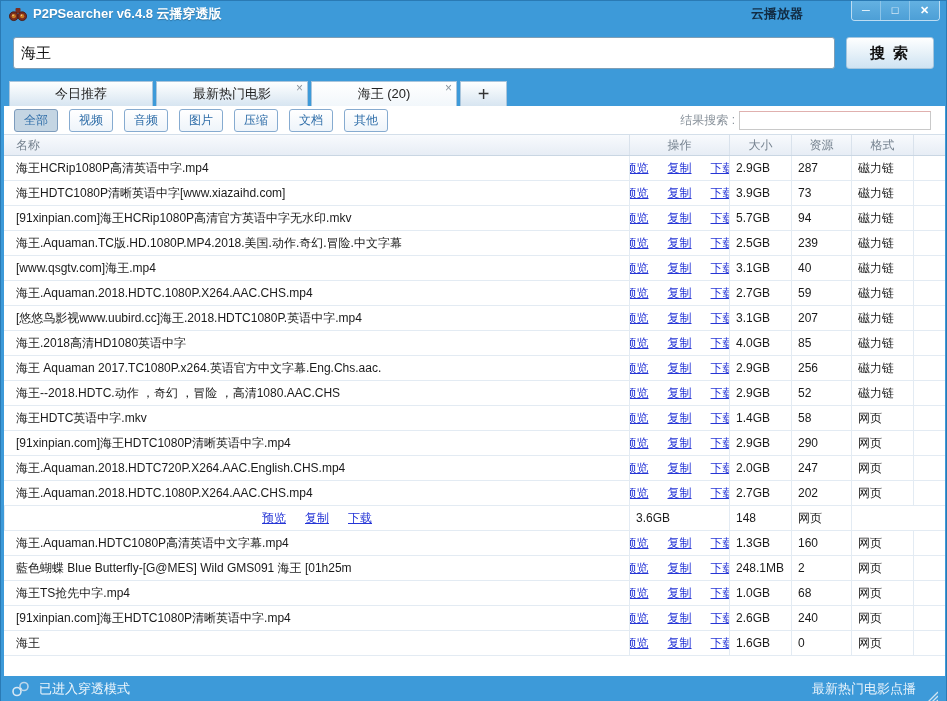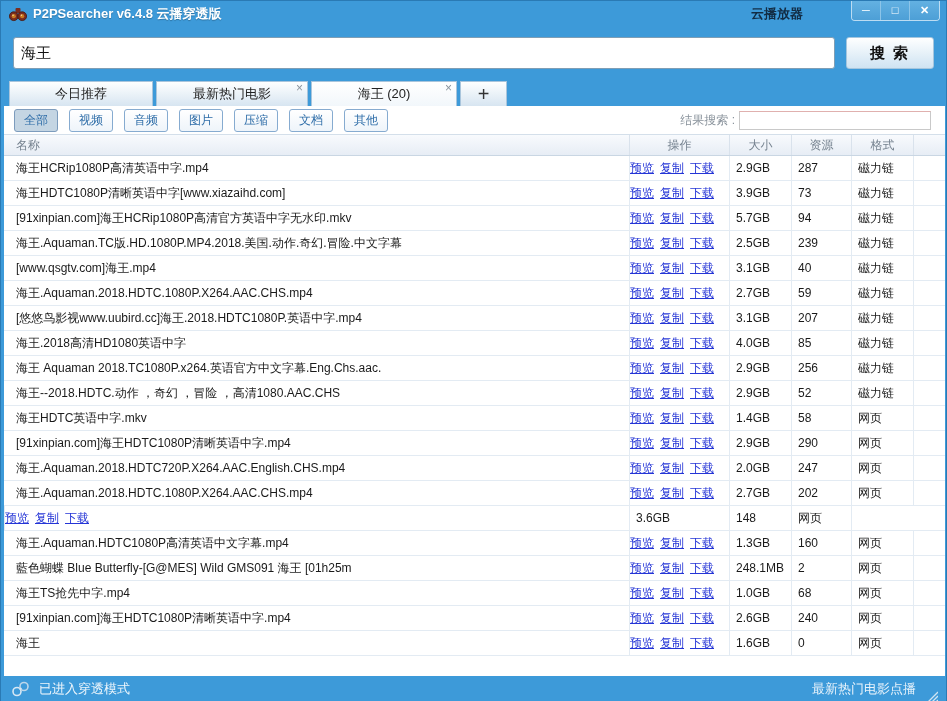--- a/index.html
+++ b/index.html
@@ -45,21 +45,21 @@
 
   
   .grid-cols { display:grid; grid-template-columns:625px 100px 62px 60px 62px 1fr; }
   .thead { height:22px; background:linear-gradient(#f8fafd,#e7edf5); border-top:1px solid #d4dfea; border-bottom:1px solid #c9d6e3; flex:0 0 auto; }
   .th { font-size:12px; color:#75828f; display:flex; align-items:center; justify-content:center; border-left:1px solid #d9e2ec; cursor:pointer; }
   .th.name { justify-content:flex-start; padding-left:12px; border-left:none; }
   .rows { flex:0 0 auto; }
   .tr { height:25px; border-bottom:1px solid #e3ebf3; cursor:default; }
   .td { font-size:12px; color:#1a1a1a; display:flex; align-items:center; overflow:hidden; white-space:nowrap; border-left:1px solid #e3ebf3; }
   .td.name { padding-left:12px; border-left:none; }
-  .td.ops { gap:6px; }
+  .td.ops { justify-content:center; gap:19px; }
   .td.ops a { color:#2535d6; text-decoration:underline; cursor:pointer; }
   .td.size,.td.res,.td.fmt { padding-left:6px; }
 
   
   .statusbar { margin-top:auto; height:26px; background:#3d9ad9; display:flex; align-items:center; padding:0 8px 0 10px; flex:0 0 auto; }
   .chain-icon { width:20px; height:16px; margin-right:8px; }
   .status-left { color:#eef6fc; font-size:13px; }
   .sb-spacer { flex:1; }
   .status-right { color:#e8f3fb; font-size:13px; cursor:pointer; margin-right:10px; }
   .grip { width:12px; height:12px; align-self:flex-end; }
@@ -234,21 +234,21 @@
       <a>复制</a>
       <a>下载</a>
     </div>
     <div class="td size">4.0GB</div>
     <div class="td res">85</div>
     <div class="td fmt">磁力链</div>
     <div class="td extra"></div>
   </div>
 
   <div class="tr grid-cols">
-    <div class="td name">海王 Aquaman 2018.TC1080P.x264.英语官方中文字幕.Eng.Chs.aac.</div>
+    <div class="td name">海王 Aquaman 2017.TC1080P.x264.英语官方中文字幕.Eng.Chs.aac.</div>
     <div class="td ops">
       <a>预览</a>
       <a>复制</a>
       <a>下载</a>
     </div>
     <div class="td size">2.9GB</div>
     <div class="td res">256</div>
     <div class="td fmt">磁力链</div>
     <div class="td extra"></div>
   </div>

